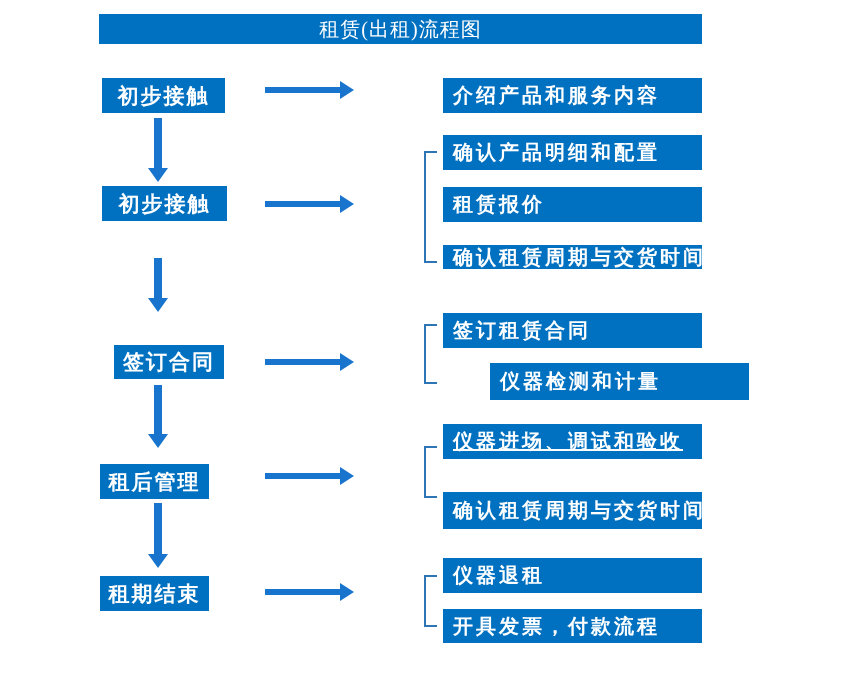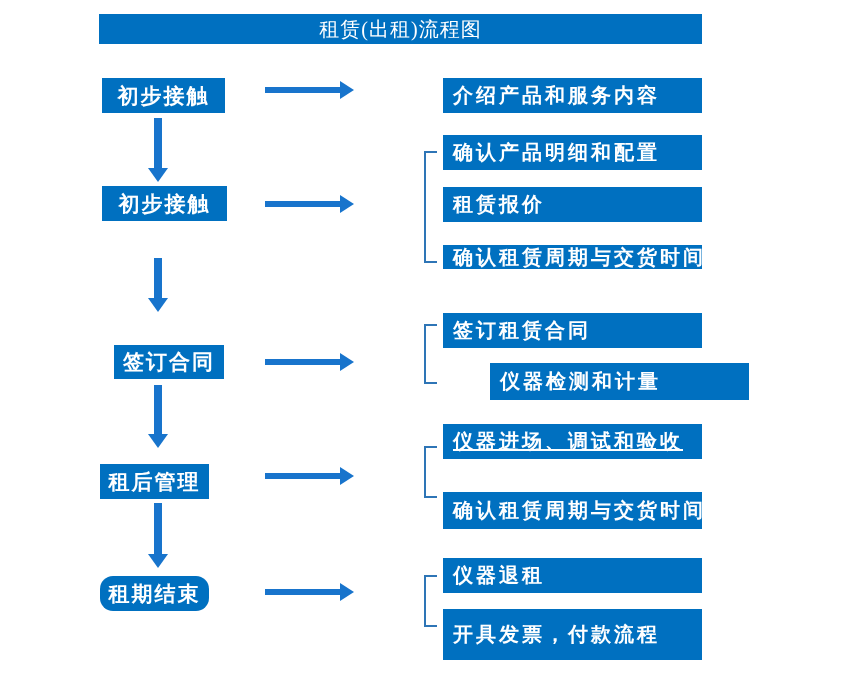--- a/index.html
+++ b/index.html
@@ -63,32 +63,32 @@
 </style>
 </head>
 <body>
 
 <div class="abs title-bar">租赁(出租)流程图</div>
 
 <div class="abs step-box" style="left:102px; top:78px;  width:123px; height:35px;">初步接触</div>
 <div class="abs step-box" style="left:102px; top:186px; width:125px; height:35px;">初步接触</div>
 <div class="abs step-box" style="left:101px; top:345px; width:110px; height:34px;margin-left:13px;">签订合同</div>
 <div class="abs step-box" style="left:100px; top:464px; width:109px; height:35px;">租后管理</div>
-<div class="abs step-box" style="left:100px; top:576px; width:109px; height:35px;border-radius:13px;">租期结束</div>
+<div class="abs step-box" style="left:100px; top:576px; width:109px; height:35px;">租期结束</div>
 
 <div class="abs detail-box" style="top:78px;">介绍产品和服务内容</div>
 <div class="abs detail-box" style="top:135px;">确认产品明细和配置</div>
 <div class="abs detail-box" style="top:187px;text-align:center;">租赁报价</div>
 <div class="abs detail-box" style="top:245px; height:24px;">确认租赁周期与交货时间</div>
 <div class="abs detail-box" style="top:313px;">签订租赁合同</div>
 <div class="abs detail-box" style="top:363px; height:37px;margin-left:47px;">仪器检测和计量</div>
 <div class="abs detail-box" style="top:424px;text-decoration:underline;">仪器进场、调试和验收</div>
 <div class="abs detail-box" style="top:492px; height:37px;">确认租赁周期与交货时间</div>
 <div class="abs detail-box" style="top:558px;">仪器退租</div>
-<div class="abs detail-box" style="top:609px; height:51px;">开具发票，付款流程</div>
+<div class="abs detail-box" style="top:609px; height:34px;">开具发票，付款流程</div>
 
 <div class="abs v-shaft" style="top:118px; height:50px;"></div>
 <div class="abs v-head" style="top:168px;"></div>
 <div class="abs v-shaft" style="top:258px; height:40px;"></div>
 <div class="abs v-head" style="top:298px;"></div>
 <div class="abs v-shaft" style="top:385px; height:49px;"></div>
 <div class="abs v-head" style="top:434px;"></div>
 <div class="abs v-shaft" style="top:503px; height:51px;"></div>
 <div class="abs v-head" style="top:554px;"></div>
 

